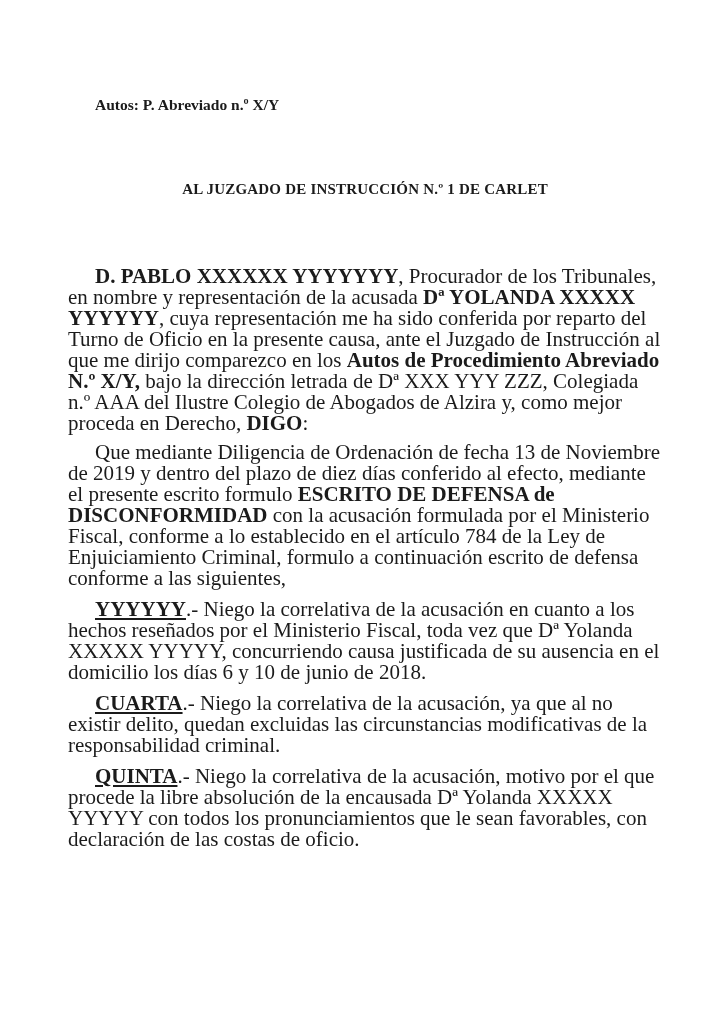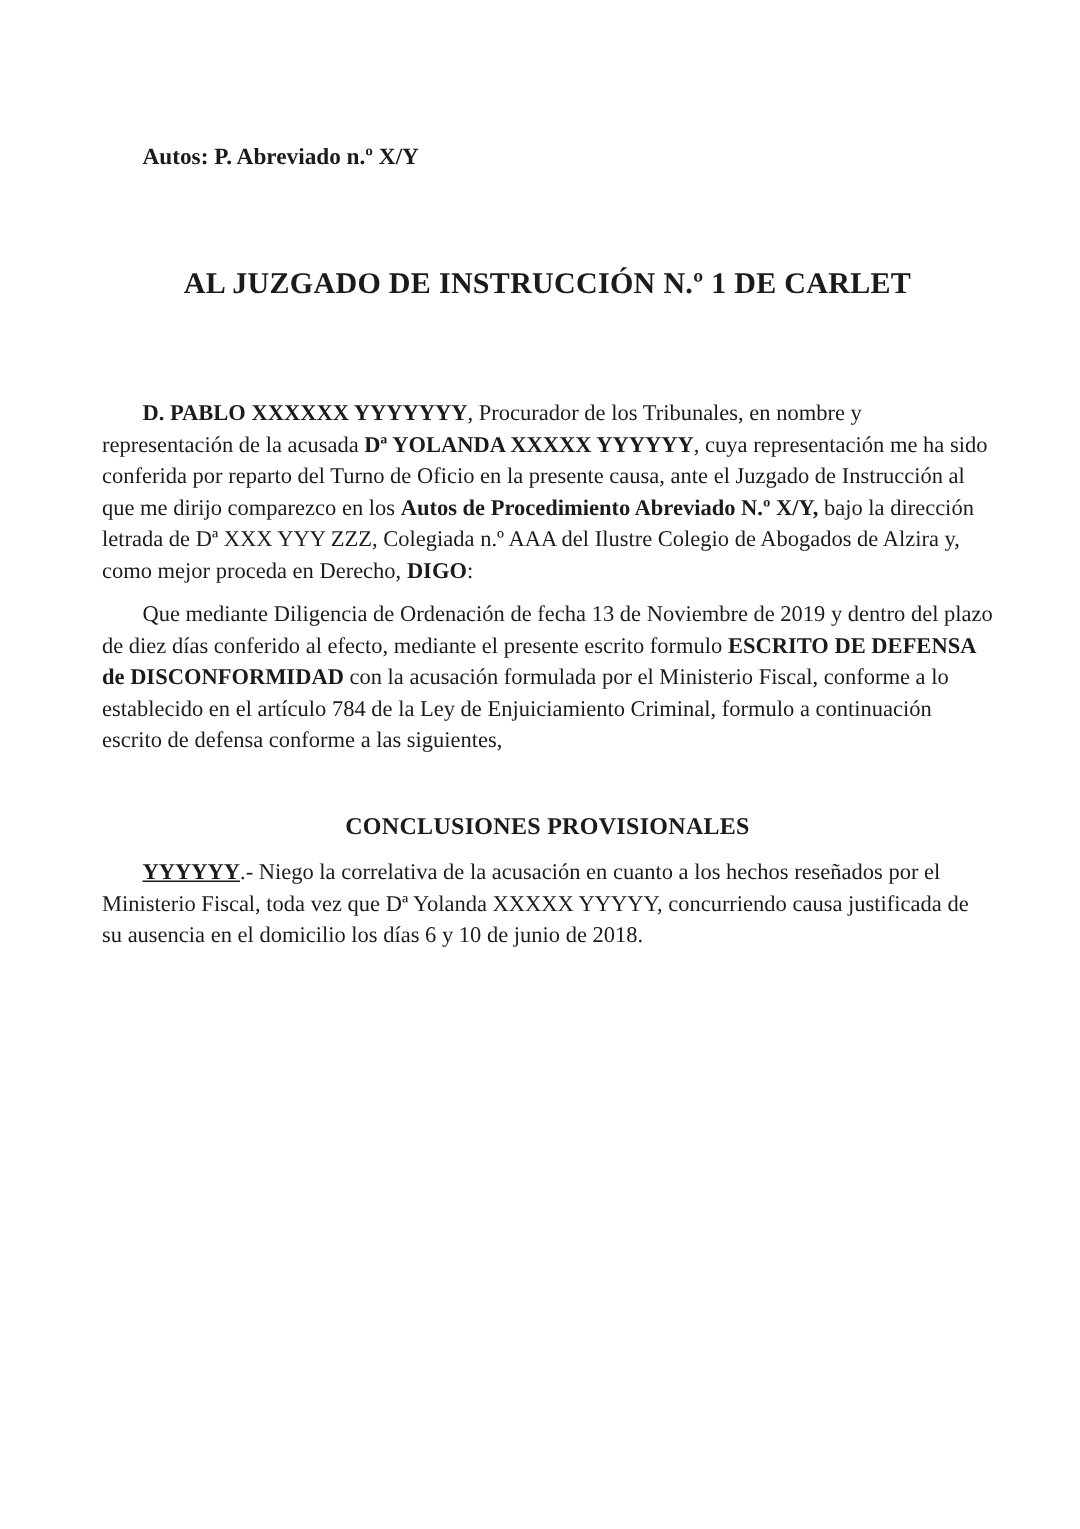--- a/index.html
+++ b/index.html
@@ -23,29 +23,29 @@
   .case-ref {
     margin: 0;
     padding-top: 94px;
     text-indent: 27px;
     font-weight: 700;
     font-size: 15.5px;
     line-height: 21px;
   }
   .court-heading {
     margin: 64px 0 0 0;
-    font-size: 20px;
+    font-size: 15px;
     font-weight: 700;
     text-align: center;
     line-height: 21px;
     letter-spacing: 0.2px;
   }
   .body-par {
     margin: 8px 0 0 0;
-    font-size: 15px;
+    font-size: 21px;
     line-height: 21px;
     text-indent: 27px;
     text-align: left;
   }
   .first-par {
     margin-top: 66px;
   }
   .section-heading {
     margin: 36px 0 0 0;
     font-size: 16px;
@@ -69,21 +69,22 @@
 <div class="page">
 
   <p class="case-ref">Autos: P. Abreviado n.º X/Y</p>
 
   <h1 class="court-heading">AL JUZGADO DE INSTRUCCIÓN N.º 1 DE CARLET</h1>
 
   <p class="body-par first-par"><span class="seg-b">D. PABLO XXXXXX YYYYYYY</span><span>, Procurador de los Tribunales, en nombre y representación de la acusada </span><span class="seg-b">Dª YOLANDA XXXXX YYYYYY</span><span>, cuya representación me ha sido conferida por reparto del Turno de Oficio en la presente causa, ante el Juzgado de Instrucción al que me dirijo comparezco en los </span><span class="seg-b">Autos de Procedimiento Abreviado N.º X/Y,</span><span> bajo la dirección letrada de Dª XXX YYY ZZZ, Colegiada n.º AAA del Ilustre Colegio de Abogados de Alzira y, como mejor proceda en Derecho, </span><span class="seg-b">DIGO</span><span>:</span></p>
 
   <p class="body-par"><span>Que mediante Diligencia de Ordenación de fecha 13 de Noviembre de 2019 y dentro del plazo de diez días conferido al efecto, mediante el presente escrito formulo </span><span class="seg-b">ESCRITO DE DEFENSA de DISCONFORMIDAD</span><span> con la acusación formulada por el Ministerio Fiscal, conforme a lo establecido en el artículo 784 de la Ley de Enjuiciamiento Criminal, formulo a continuación escrito de defensa conforme a las siguientes,</span></p>
 
-  <h2 class="section-heading">CONCLUSIONES PROVISIONALES</h2>
 
   <p class="body-par conclusion first-conclusion"><span class="seg-b seg-u">YYYYYY</span><span>.- Niego la correlativa de la acusación en cuanto a los hechos reseñados por el Ministerio Fiscal, toda vez que Dª Yolanda XXXXX YYYYY, concurriendo causa justificada de su ausencia en el domicilio los días 6 y 10 de junio de 2018.</span></p>
 
 
 
+  <p class="body-par conclusion"><span class="seg-b seg-u">CUARTA</span><span>.- Niego la correlativa de la acusación, ya que al no existir delito, quedan excluidas las circunstancias modificativas de la responsabilidad criminal.</span></p>
 
+  <p class="body-par conclusion"><span class="seg-b seg-u">QUINTA</span><span>.- Niego la correlativa de la acusación, motivo por el que procede la libre absolución de la encausada Dª Yolanda XXXXX YYYYY con todos los pronunciamientos que le sean favorables, con declaración de las costas de oficio.</span></p>
 
 </div>
 
 </body></html>

